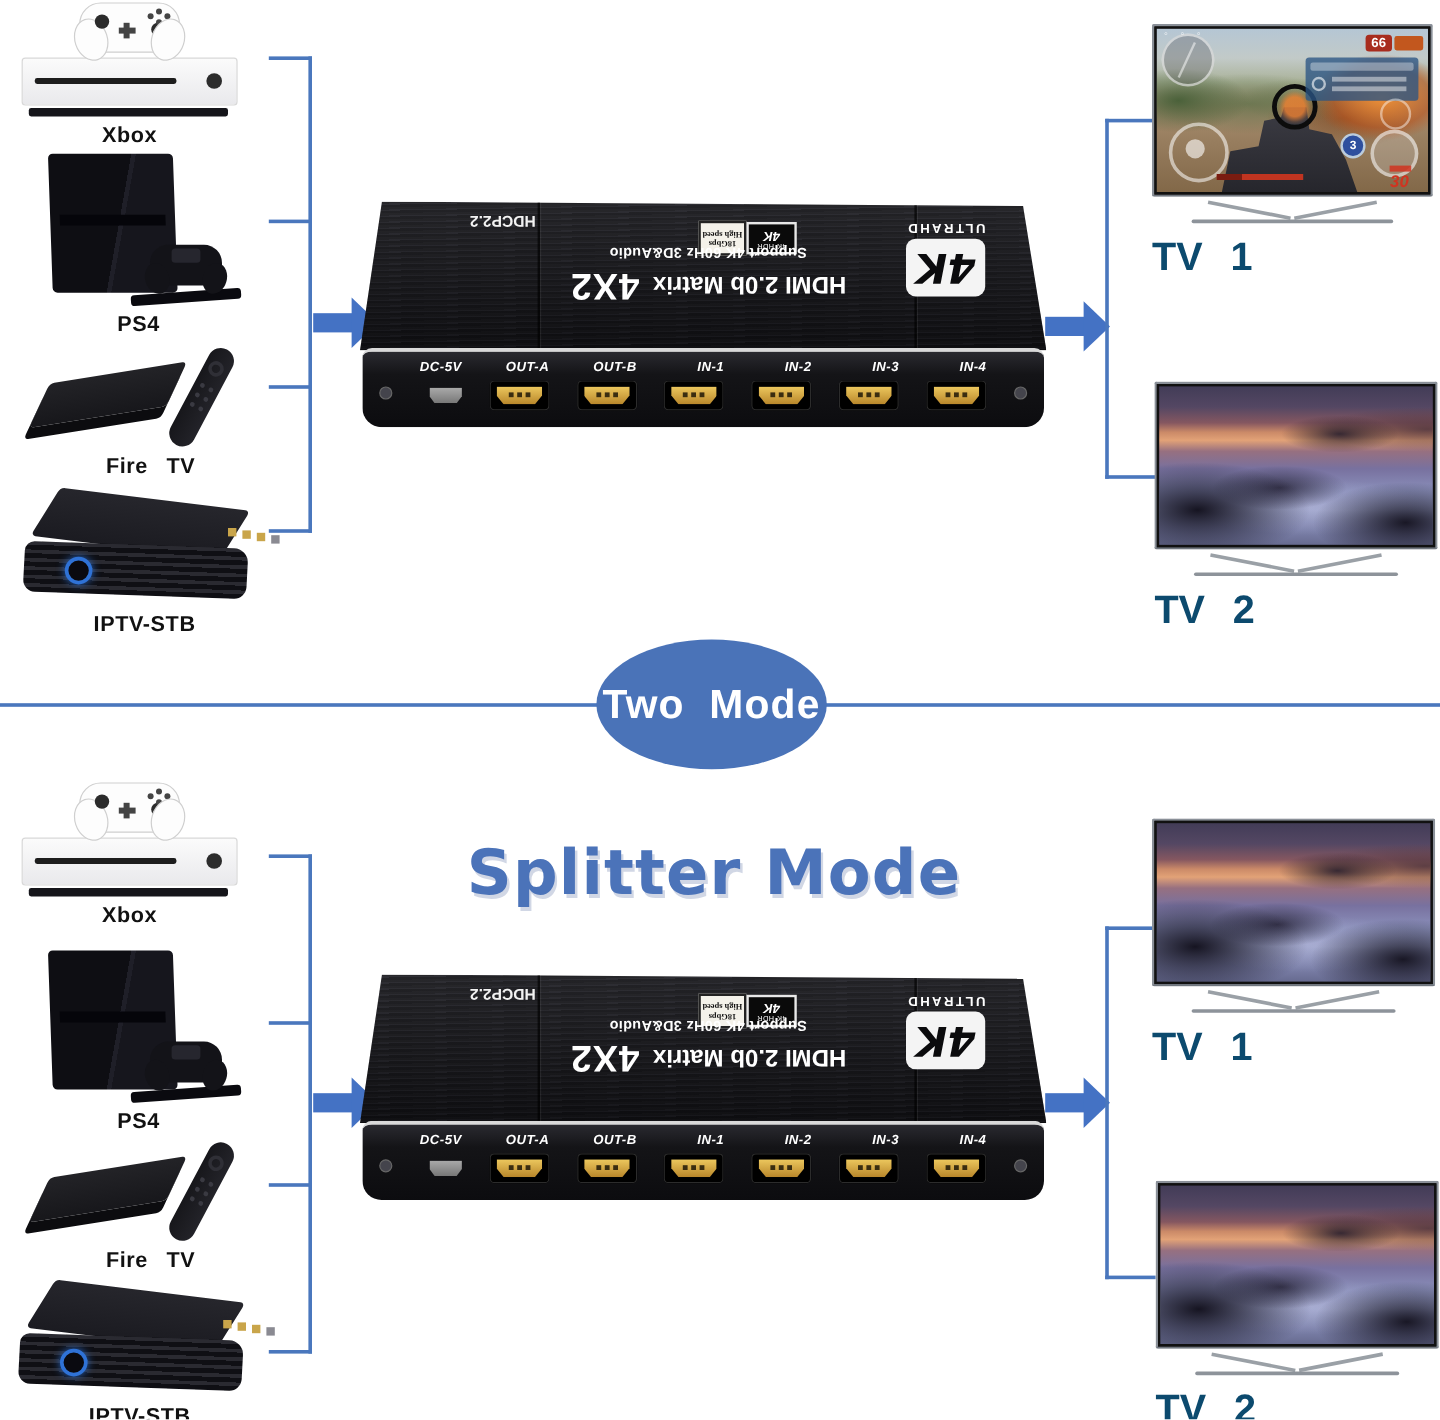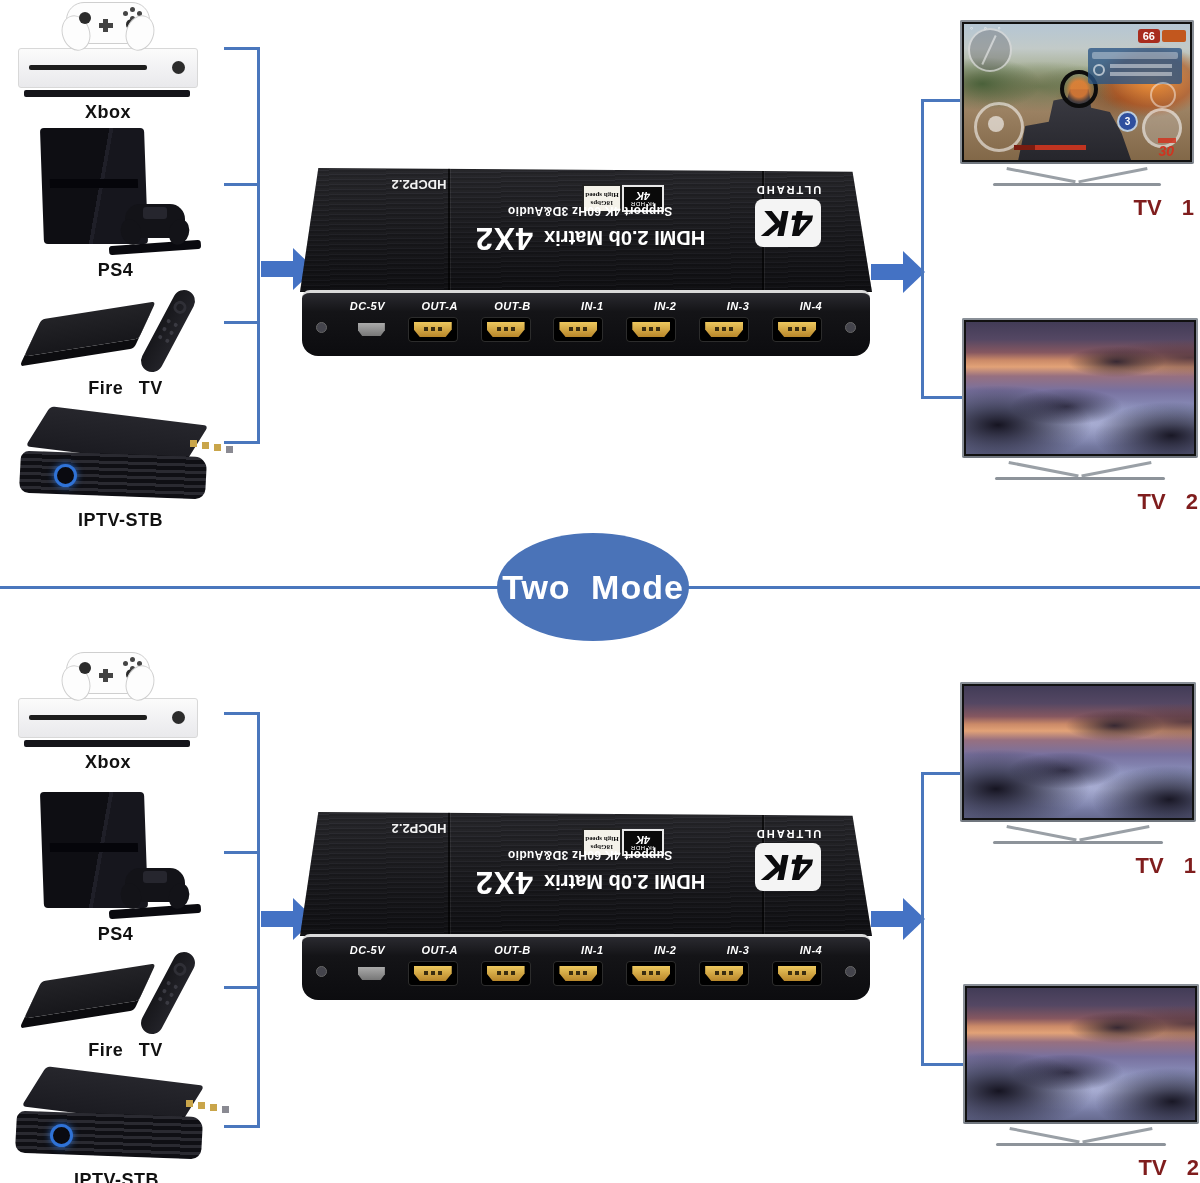--- a/index.html
+++ b/index.html
@@ -1,20 +1,20 @@
 <!DOCTYPE html>
 <html><head>
 <meta charset="utf-8">
 <style>
   html,body{margin:0;padding:0;background:#fff;}
   .canvas{position:relative;width:1200px;height:1183px;background:#fff;overflow:hidden;
           font-family:"Liberation Sans",sans-serif;}
   .src-group{position:absolute;text-align:center;}
   .src-label{font-weight:bold;font-size:18px;color:#111;letter-spacing:.5px;word-spacing:10px;margin-top:6px;}
-  .tv-label{font-weight:bold;font-size:22px;color:#7f1d1d;text-align:right;word-spacing:14px;margin-top:6px;}
+  .tv-label{font-weight:bold;font-size:33px;color:#0c4a6e;text-align:left;word-spacing:14px;margin-top:6px;}
   .mode-heading{position:absolute;width:520px;text-align:center;
     font-family:"DejaVu Sans",sans-serif;font-weight:bold;font-size:52px;color:#4b73b9;
     letter-spacing:1px;text-shadow:2px 3px 0 rgba(90,110,160,.28);}
 
   
   .hline{position:absolute;height:3px;background:#4a77bd;}
   .vline{position:absolute;width:3px;background:#4a77bd;}
   .arrow{position:absolute;width:54px;height:42px;}
   .arrow .shaft{position:absolute;left:0;top:13px;width:33px;height:16px;background:#4472c4;}
   .arrow .head{position:absolute;right:0;top:0;width:0;height:0;
@@ -345,20 +345,21 @@
         <span class="bar"></span>
       </div>
     <div class="tv-label">TV 2</div>
   </div>
 
   <div class="hline" style="left:0;top:586px;width:1200px"></div>
   <div class="two-mode">
     <span>Two Mode</span>
   </div>
 
+  <div class="mode-heading" style="left:335px;top:698px">Splitter Mode</div>
 
   <div class="src-group" style="left:18px;top:652px;width:180px">
     <div class="xbox-art">
       <div class="xbox-pad">
           <span class="d1"></span>
           <span class="d2"></span>
           <span class="d3"></span>
           <span class="d4"></span>
         </div>
       <div class="xbox-body"></div>

